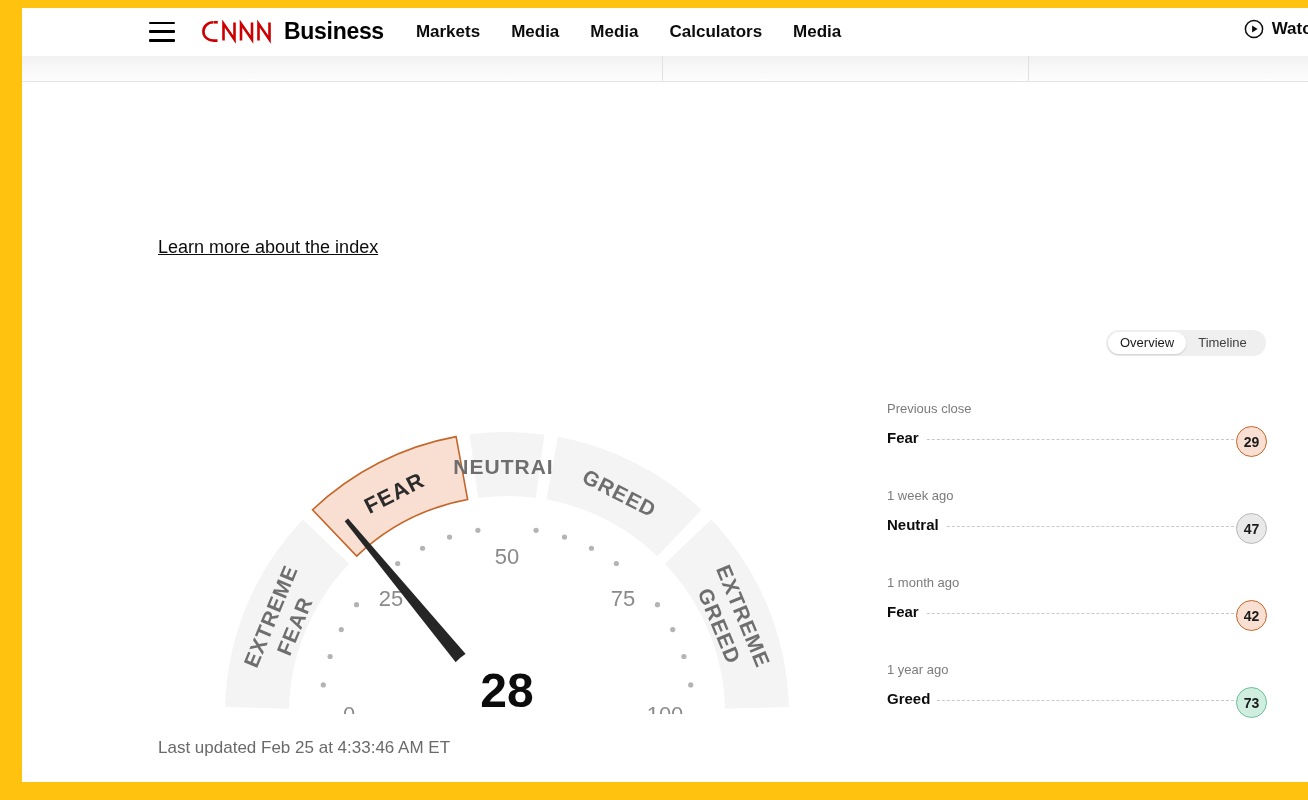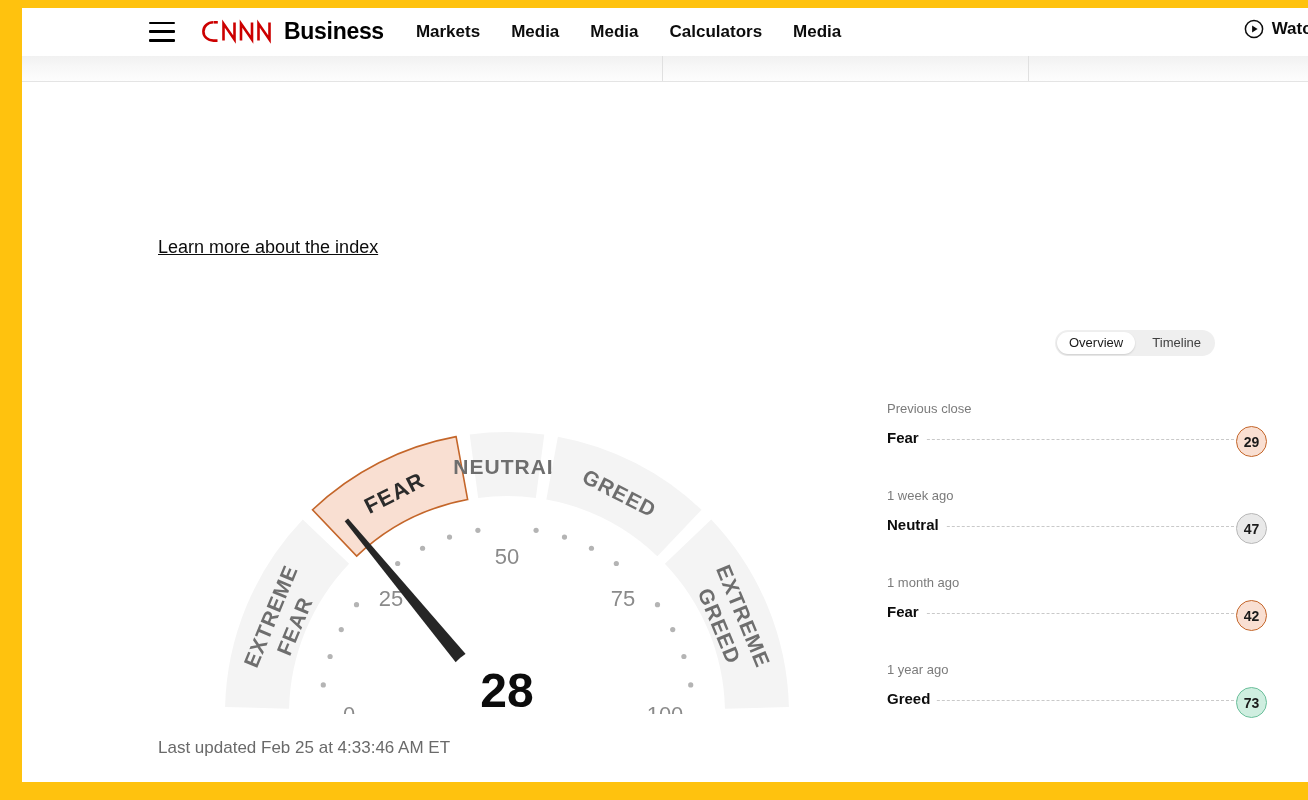--- a/index.html
+++ b/index.html
@@ -166,30 +166,29 @@
     top: 155px;
     font-size: 18px;
     color: #0c0c0c;
     text-decoration: underline;
     cursor: pointer;
   }
 
   
   #toggle {
     position: absolute;
-    left: 1033px;
+    left: 1084px;
     top: 248px;
     width: 160px;
     height: 26px;
     background: #efefef;
     border-radius: 13px;
     display: flex;
     align-items: center;
     padding: 2px;
-    justify-content: space-between;
   }
   .toggle-opt {
     height: 22px;
     line-height: 22px;
     font-size: 13px;
     color: #404040;
     text-align: center;
     border-radius: 11px;
     cursor: pointer;
     padding: 0 12px;

